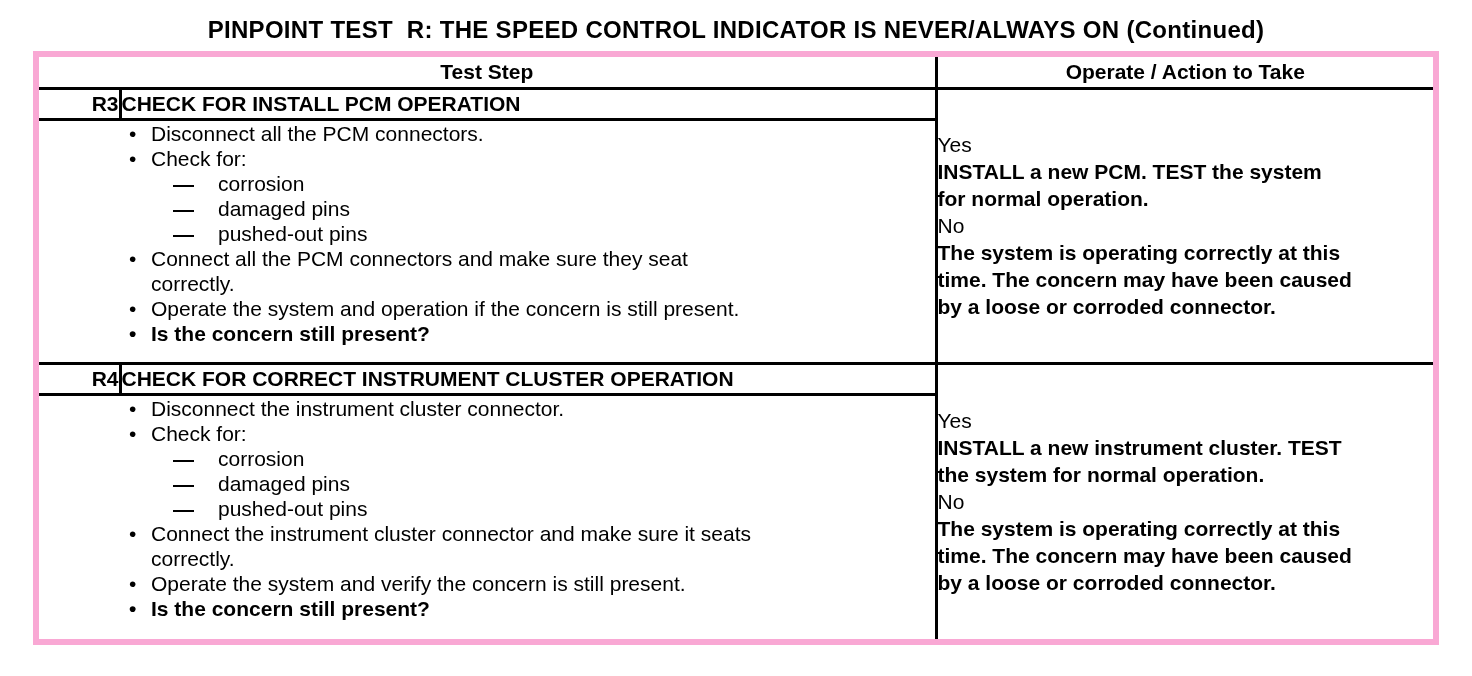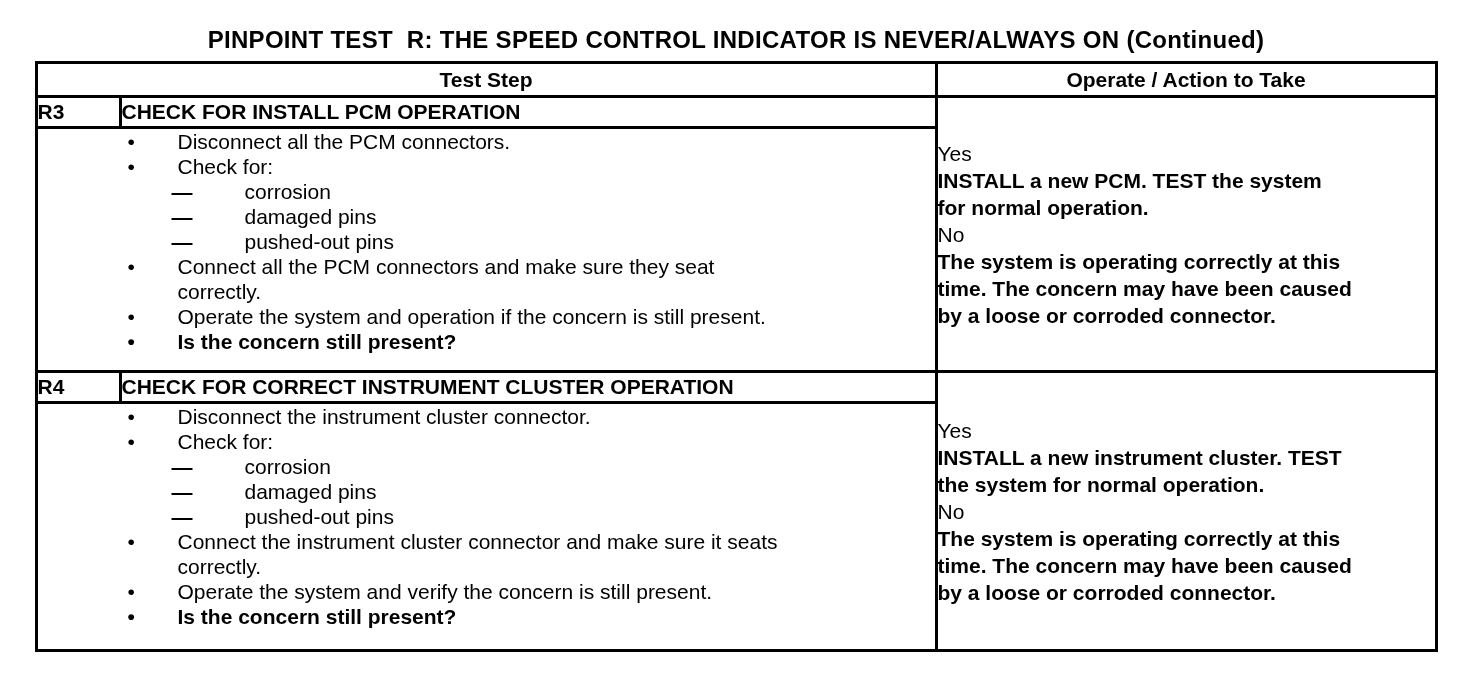--- a/index.html
+++ b/index.html
@@ -5,33 +5,33 @@
   * { box-sizing: border-box; }
   html, body {
     margin: 0; padding: 0;
     width: 1472px; height: 676px;
     background: #ffffff;
     color: #000000;
     font-family: "Liberation Sans", sans-serif;
     overflow: hidden;
   }
   .page-title {
-    margin-top: 26px;
+    margin-top: 16px;
     text-align: center;
     font-weight: bold;
     font-size: 24px;
     letter-spacing: 0.3px;
     white-space: pre-wrap;
   }
   table.pinpoint {
     width: 1400px;
     margin: 7px auto 0 auto;
     border-collapse: collapse;
     table-layout: fixed;
-    border: 3px solid #f9a8d4;
+    border: 6px solid #f9a8d4;
   }
   table.pinpoint col.c-stepnum { width: 84px; }
   table.pinpoint col.c-stepbody { width: 816px; }
   table.pinpoint col.c-result { width: 500px; }
   table.pinpoint th, table.pinpoint td {
     border: 3px solid #000;
     padding: 0;
     vertical-align: top;
   }
   tr.hdr-row th {
@@ -40,33 +40,33 @@
     font-weight: bold;
     text-align: center;
     vertical-align: middle;
   }
   tr.step-row td {
     height: 31px;
     font-size: 21px;
     font-weight: bold;
     vertical-align: middle;
   }
-  td.step-id { text-align: left; }
+  td.step-id { text-align: right; }
   td.step-title { padding-left: 12px; }
   td.step-body { padding: 9px 6px 10px 0; }
   td.body-r3 { height: 244px; }
   td.body-r4 { height: 248px; }
   .step-line {
     display: flex;
     font-size: 21px;
     line-height: 25px;
     padding-left: 90px;
   }
   .step-line .marker { flex: 0 0 22px; }
-  .step-line .line-text { white-space: pre-wrap; margin-left: 28px; }
+  .step-line .line-text { white-space: pre-wrap; }
   .step-line.dash { padding-left: 134px; }
   .step-line.dash .marker { flex: 0 0 45px; font-weight: bold; }
   .step-line.bullet-bold { font-weight: bold; }
   td.result-cell {
     padding: 30px 12px 0 11px;
     font-size: 21px;
     line-height: 27px;
   }
   .result-label { font-weight: normal; }
   .result-text { white-space: pre-wrap; }

